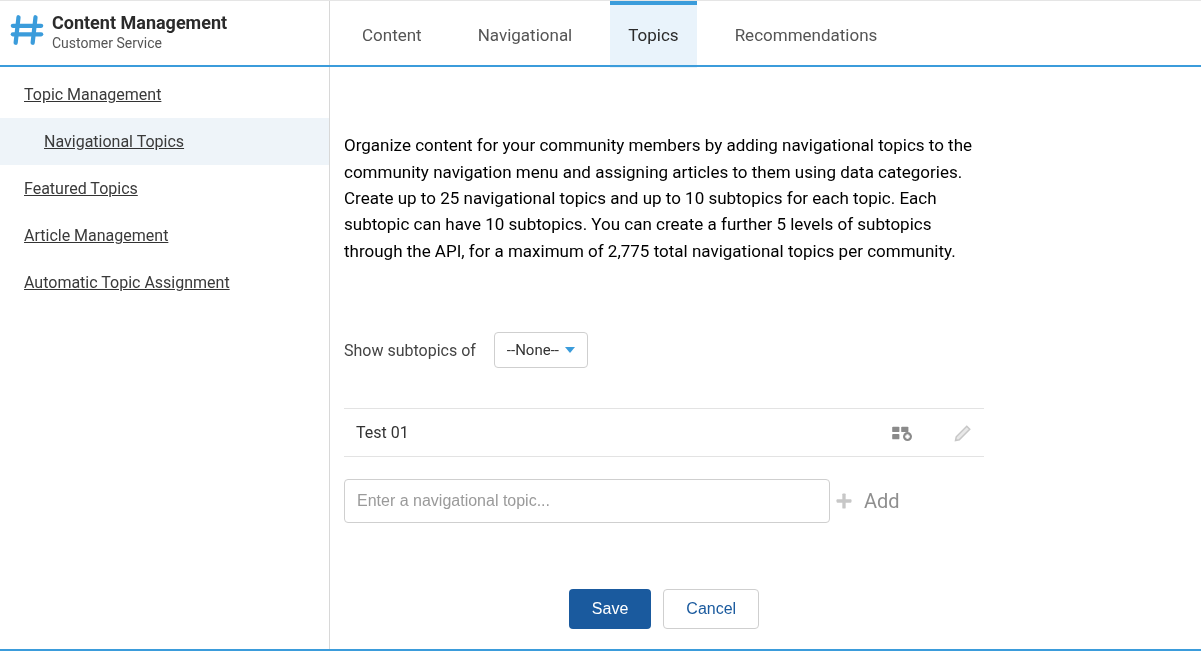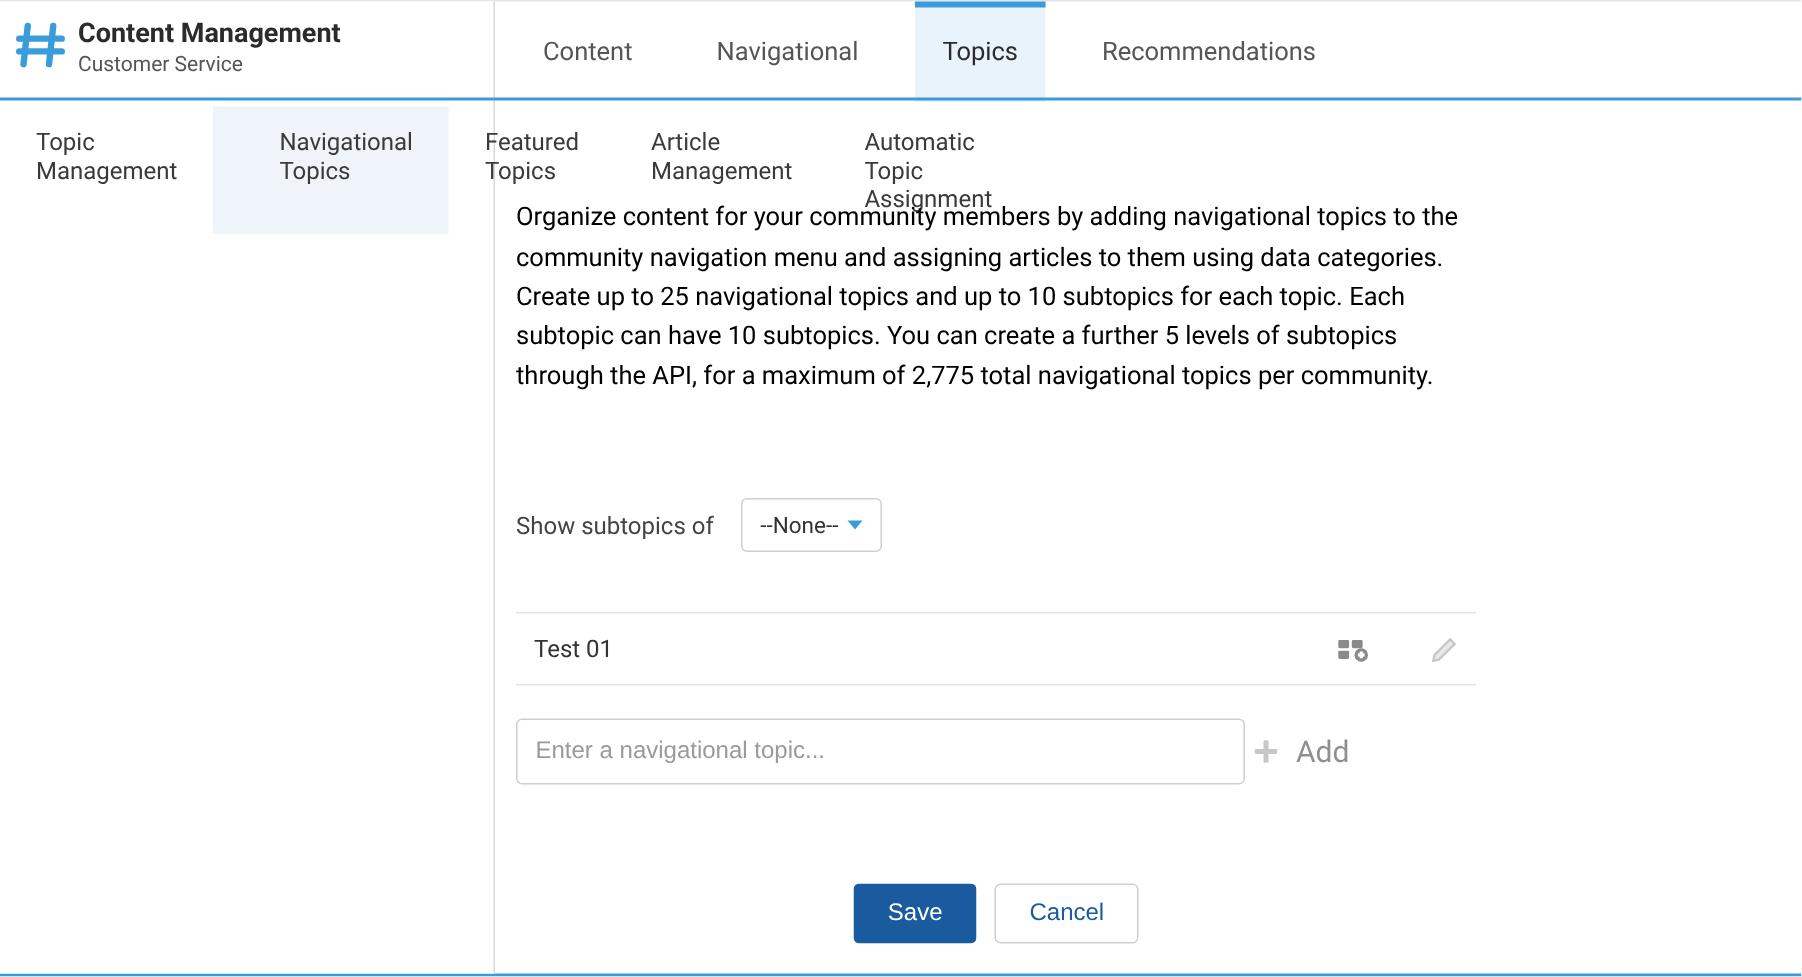--- a/index.html
+++ b/index.html
@@ -60,22 +60,23 @@
     color: #2b2b2b;
     line-height: 1.3;
   }
   .header-subtitle {
     font-size: 14px;
     color: #555;
     line-height: 1.4;
   }
   .side-nav {
     display: flex;
-    flex-direction: row;
+    flex-direction: column;
     padding-top: 6px;
+    text-decoration: underline;
   }
   .side-nav-item {
     padding: 14px 24px;
     font-size: 16px;
     color: #3a3a3a;
     cursor: pointer;
   }
   .side-nav-item.active {
     background: #eef4f9;
     padding-left: 44px;

